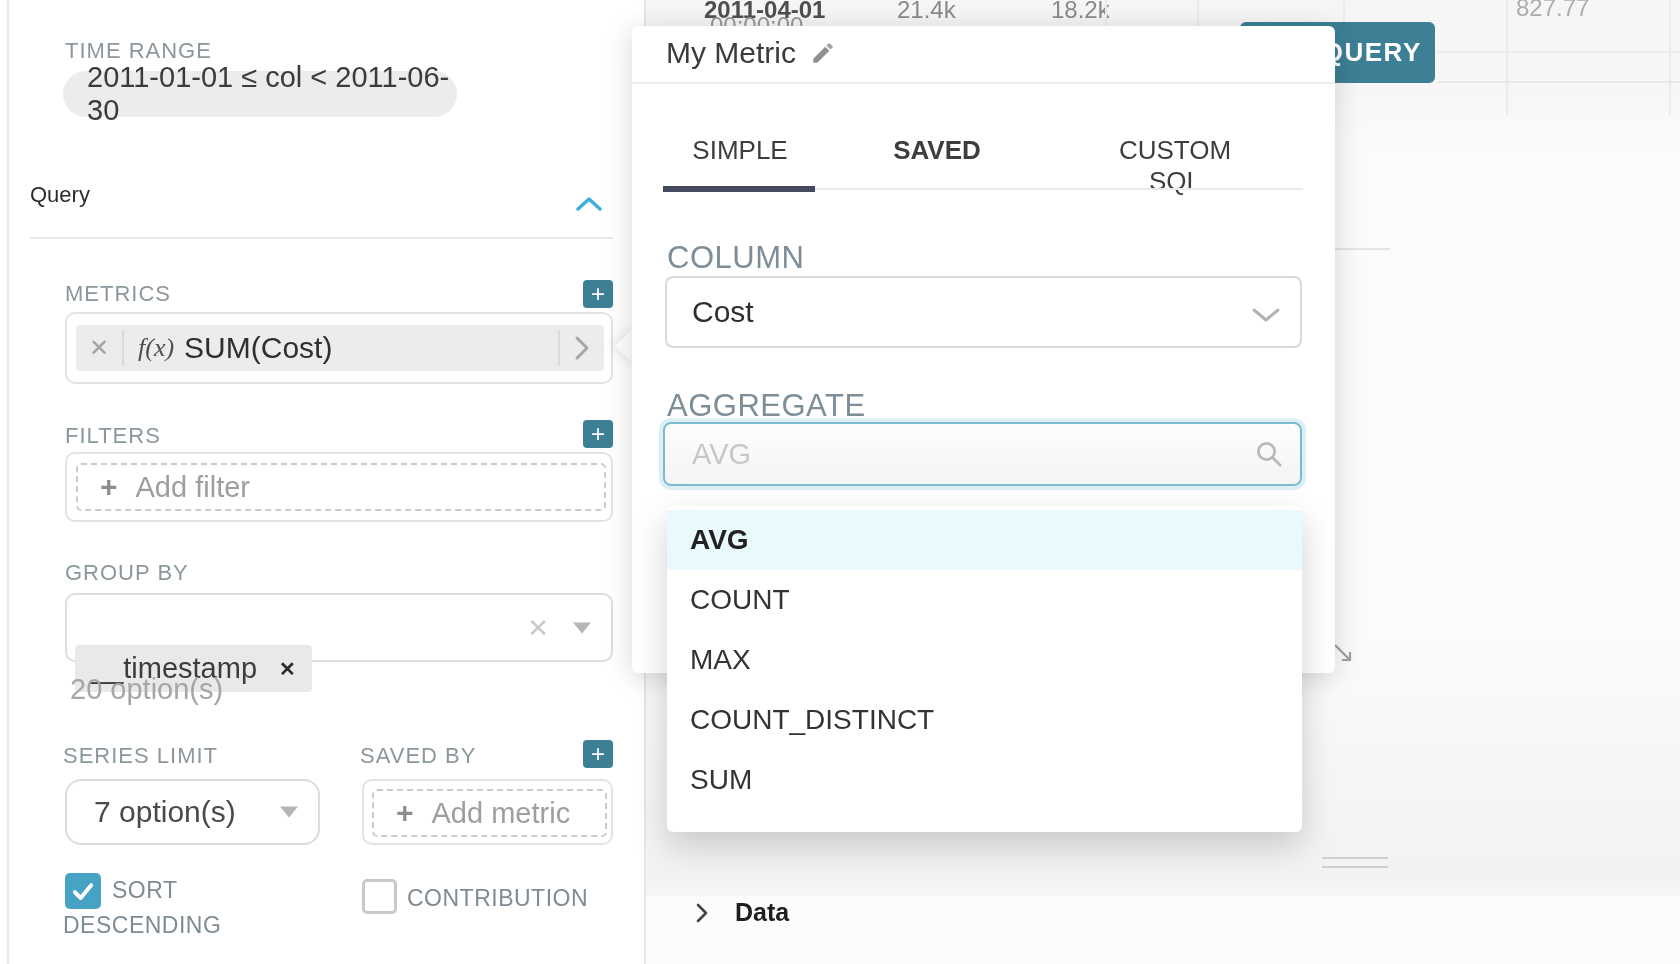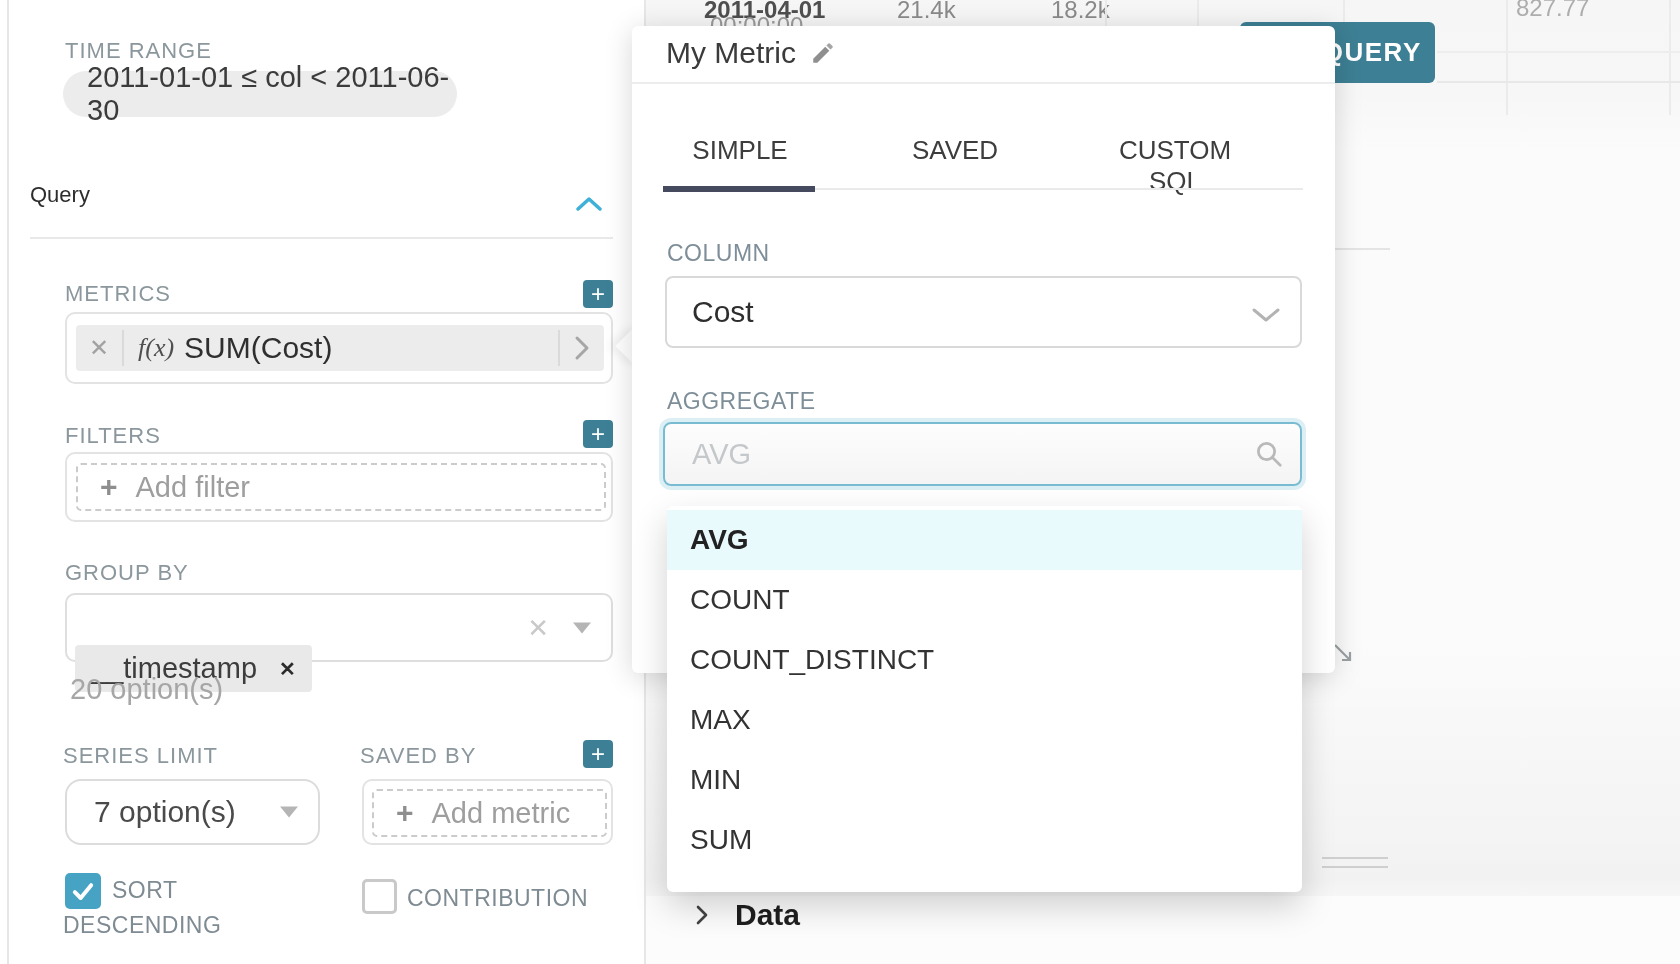--- a/index.html
+++ b/index.html
@@ -71,39 +71,39 @@
   #popover-arrow{left:621px;top:332px;width:28px;height:28px;background:#fff;transform:rotate(45deg);
     box-shadow:-4px 4px 10px rgba(0,0,0,.07);z-index:3;}
   #popover{left:632px;top:26px;width:703px;height:647px;background:#fff;border-radius:6px;z-index:4;
     box-shadow:0 4px 28px rgba(0,0,0,.16);}
   #pop-title-row{position:absolute;left:34px;top:10px;display:flex;align-items:center;gap:14px;}
   #pop-title{font-size:30px;color:#3b3b3b;}
   #pop-divider{position:absolute;left:0;top:56px;width:703px;height:2px;background:#ededed;}
   .tab{position:absolute;top:109px;height:40px;font-size:26px;color:#3d3d3d;text-align:center;cursor:pointer;}
   #tab-underline{position:absolute;left:35px;top:162px;width:636px;height:2px;background:#eaeaea;}
   #tab-active-bar{position:absolute;left:31px;top:160px;width:152px;height:6px;background:#464a5f;}
-  .pop-label{position:absolute;color:#7e8e98;font-size:23px;letter-spacing:.5px;}
+  .pop-label{position:absolute;color:#7e8e98;font-size:31px;letter-spacing:.5px;}
   #cost-select{position:absolute;left:33px;top:250px;width:637px;height:72px;border:2px solid #d9d9d9;border-radius:8px;
     display:flex;align-items:center;padding-left:25px;font-size:30px;color:#2e2e2e;cursor:pointer;background:#fff;}
   #agg-wrap{position:absolute;left:31px;top:396px;width:639px;height:64px;}
   #agg-input{width:100%;height:100%;border:2px solid #79bcd2;border-radius:8px;outline:none;
     box-shadow:0 0 0 4px rgba(131,198,217,.28);padding:0 60px 0 27px;font-size:29px;color:#444;
     font-family:"Liberation Sans",sans-serif;background:linear-gradient(#fdfdfd,#f4f4f4);}
   #agg-input::placeholder{color:#c5c8ca;opacity:1;}
   #agg-search{position:absolute;right:18px;top:17px;}
 
   
   #agg-menu{left:667px;top:506px;width:635px;background:#fff;border-radius:6px;z-index:5;
     box-shadow:0 14px 34px rgba(0,0,0,.18);padding:4px 0 22px 0;}
   .menu-row{height:60px;line-height:60px;padding-left:23px;font-size:28px;color:#333;cursor:pointer;white-space:nowrap;}
   .menu-row.hl{background:#e9fafd;font-weight:600;color:#222;}
 
   
   #data-row{position:absolute;left:695px;top:898px;display:flex;align-items:center;gap:26px;cursor:pointer;z-index:0;}
-  #data-label{font-size:30px;font-weight:700;color:#1f1f1f;}
+  #data-label{font-size:25px;font-weight:700;color:#1f1f1f;}
 </style>
 </head>
 <body>
 
 <div id="app">
 
   <div class="abs" id="bg-right">
     <div class="bg-text" id="bg-date" style="left:58px;top:-4px;">2011-04-01</div>
     <div class="bg-text" style="left:64px;top:12px;color:#9a9a9a;">00:00:00</div>
     <div class="bg-text" style="left:251px;top:-4px;">21.4k</div>
@@ -224,21 +224,21 @@
     <div id="pop-title-row">
       <span id="pop-title">My Metric</span>
       <svg width="26" height="26" viewBox="0 0 24 24">
         <path fill="#8f8f8f" d="M3 17.25V21h3.75L17.81 9.94l-3.75-3.75L3 17.25z"></path>
         <path fill="#a5a5a5" d="M20.71 7.04a1 1 0 0 0 0-1.41l-2.34-2.34a1 1 0 0 0-1.41 0l-1.83 1.83 3.75 3.75 1.83-1.83z"></path>
       </svg>
     </div>
     <div id="pop-divider"></div>
 
     <div class="tab" style="left:33px;width:150px;">SIMPLE</div>
-    <div class="tab" style="left:248px;width:150px;">SAVED</div>
+    <div class="tab" style="left:230px;width:150px;font-weight:bold;">SAVED</div>
     <div class="tab" style="left:458px;width:170px;">CUSTOM SQL</div>
     <div id="tab-underline"></div>
     <div id="tab-active-bar"></div>
 
     <div class="pop-label" style="left:35px;top:214px;">COLUMN</div>
     <div id="cost-select">
       <span>Cost</span>
       <svg style="position:absolute;right:20px;top:29px;" width="28" height="16" viewBox="0 0 28 16">
         <polyline points="2,3 14,13 26,3" fill="none" stroke="#b3b3b3" stroke-width="3" stroke-linecap="round" stroke-linejoin="round"></polyline>
       </svg>
@@ -250,19 +250,18 @@
       <svg id="agg-search" width="30" height="30" viewBox="0 0 24 24">
         <circle cx="10" cy="10" r="6.5" fill="none" stroke="#b9b9b9" stroke-width="2.2"></circle>
         <line x1="15" y1="15" x2="21" y2="21" stroke="#b9b9b9" stroke-width="2.2" stroke-linecap="round"></line>
       </svg>
     </div>
   </div>
 
   <div class="abs" id="agg-menu">
     <div class="menu-row hl">AVG</div>
     <div class="menu-row">COUNT</div>
+    <div class="menu-row">MAX</div>
     <div class="menu-row">COUNT_DISTINCT</div>
-    <div class="menu-row">MAX</div>
-    <div class="menu-row">MIN</div>
     <div class="menu-row">SUM</div>
   </div>
 
 </div>
 
 </body></html>

